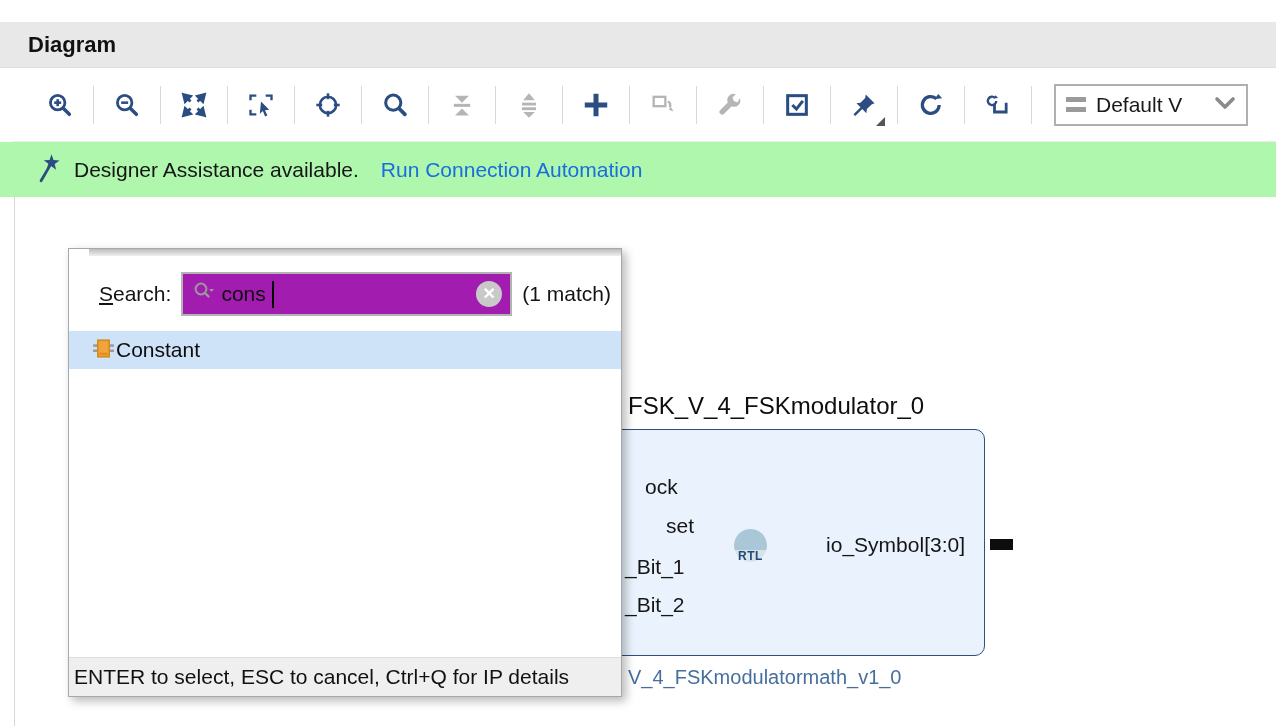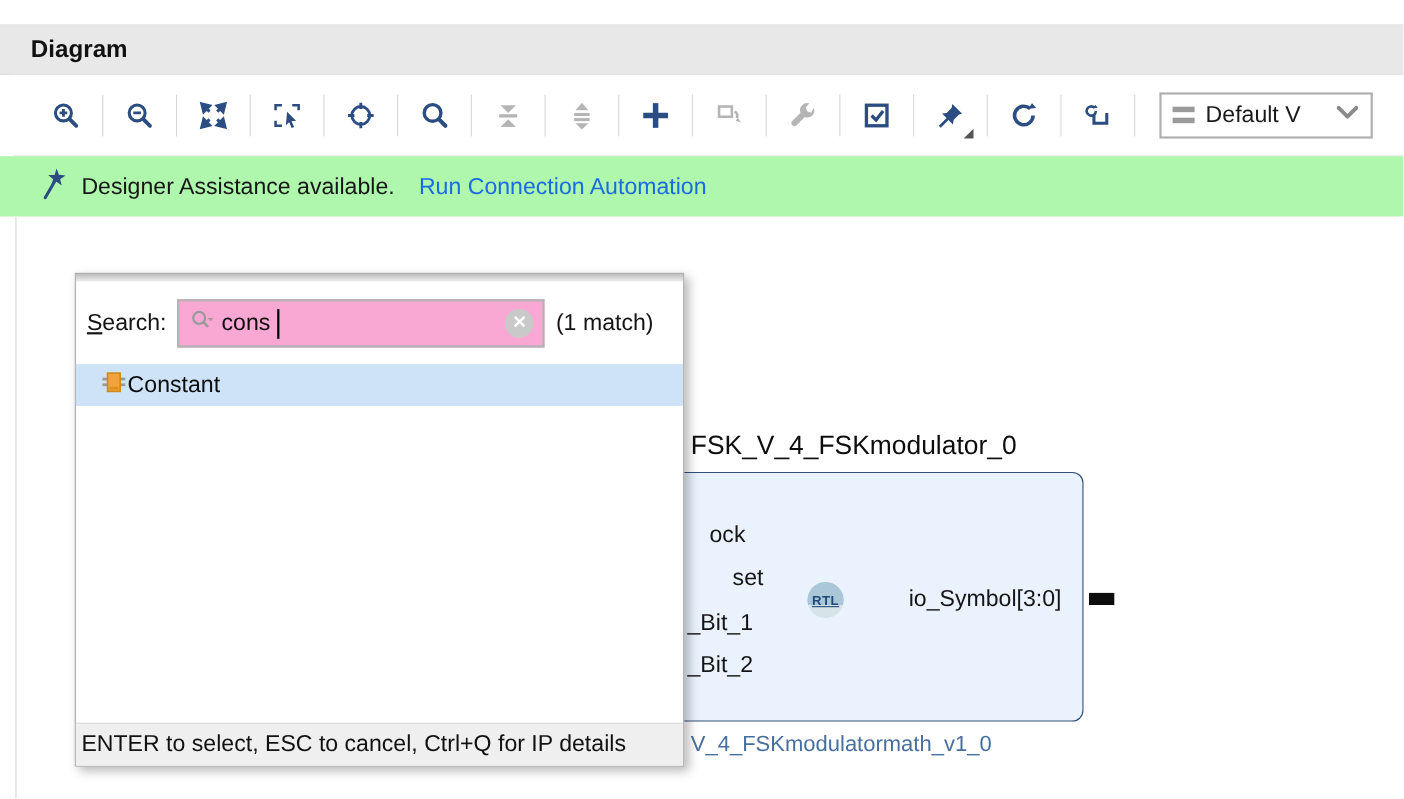--- a/index.html
+++ b/index.html
@@ -54,36 +54,37 @@
   .ip-block{
     position:absolute;left:566px;top:429px;width:419px;height:227px;
     background:#eaf3fd;border:1.5px solid #30507c;border-radius:10px;box-sizing:border-box;
   }
   .port{position:absolute;font-size:21px;color:#151515;white-space:nowrap;}
   .rtl-badge{
     position:absolute;left:734px;top:529px;width:33px;height:33px;border-radius:50%;
     background:linear-gradient(180deg,#a9c7d7 0 64%,#d6e4ea 64%);
     display:flex;align-items:flex-start;justify-content:center;
   }
-  .rtl-badge span{font-size:12px;font-weight:bold;color:#23497a;margin-top:10px;letter-spacing:0.5px;text-decoration:underline;}
+  .rtl-badge span{font-size:12px;font-weight:bold;color:#23497a;margin-top:20px;letter-spacing:0.5px;}
   .port-out{position:absolute;left:760px;top:533px;width:205px;text-align:right;font-size:21px;color:#151515;}
   .out-stub{position:absolute;left:990px;top:539px;width:23px;height:11px;background:#0d0d0d;}
   .ip-type-label{position:absolute;left:628px;top:666px;font-size:20px;color:#476f9e;white-space:nowrap;}
   
   .popup{
     position:absolute;left:68px;top:248px;width:554px;height:449px;
     background:#ffffff;border:1px solid #a8a8a8;box-sizing:border-box;
     box-shadow:4px 4px 9px rgba(0,0,0,0.28);
+    padding-left:20px;
   }
   .popup-grip{height:7px;background:linear-gradient(180deg,#bdbdbd,#efefef);}
   .search-row{display:flex;align-items:center;padding:16px 10px 14px 10px;gap:10px;}
   .search-label{font-size:21px;color:#141414;white-space:nowrap;}
   .search-label .accel{text-decoration:underline;}
   .search-box{
-    width:334px;height:44px;border:2px solid #b3b3b3;background:#f9a8d4;box-sizing:border-box;
+    width:334px;height:44px;border:2px solid #b3b3b3;background:#a21caf;box-sizing:border-box;
     display:flex;align-items:center;padding:0 8px;gap:6px;
   }
   .search-text{font-size:21px;color:#0d0d0d;white-space:pre;}
   .caret{width:2px;height:27px;background:#000;flex:0 0 auto;}
   .spacer{flex:1;}
   .clear-btn{
     width:26px;height:26px;border-radius:50%;background:#c9c9c9;flex:0 0 auto;
     display:flex;align-items:center;justify-content:center;
   }
   .clear-btn span{color:#ffffff;font-size:16px;font-weight:bold;line-height:1;}

